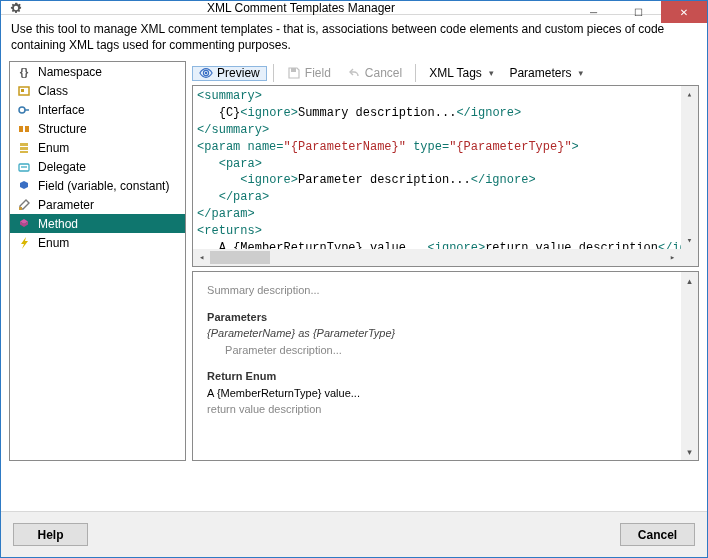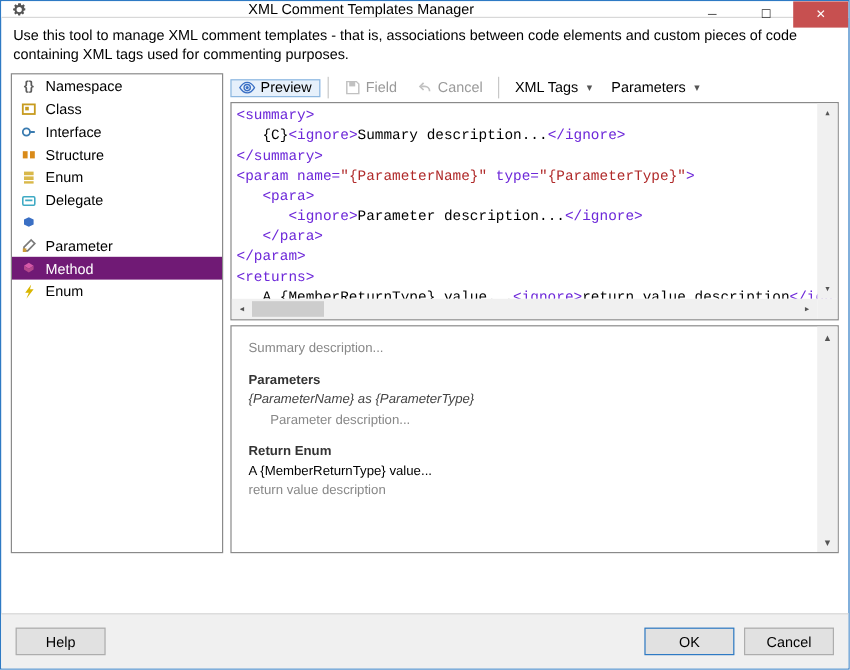--- a/index.html
+++ b/index.html
@@ -63,21 +63,21 @@
   }
   .sidebar .item {
     display:flex;
     align-items:center;
     gap:6px;
     padding: 2px 6px;
     height: 19px;
     cursor:pointer;
   }
   .sidebar .item.selected {
-    background:#701a75;
+    background:#0f766e;
     color:#fff;
   }
   .icon { width:16px; height:16px; display:inline-flex; align-items:center; justify-content:center; font-size:11px;}
   .right-col {
     flex:1;
     display:flex;
     flex-direction:column;
   }
   .toolbar {
     height: 24px;
@@ -152,41 +152,42 @@
     position:absolute; left:0; right:17px; bottom:0; height:17px;
     background:#f0f0f0;
   }
   .hscroll .arrow.right { position:absolute; right:0; top:0;}
   .hscroll .thumb {
     position:absolute; left:17px; top:2px; height:13px; width:60px;
     background:#cdcdcd;
   }
   .corner { position:absolute; right:0; bottom:0; width:17px; height:17px; background:#f0f0f0;}
   
-  .tag { color:#6d28d9;font-family:Liberation Mono, monospace;}
+  .tag { color:#0f766e;font-family:Liberation Mono, monospace;}
   .ent { color:#b02a2a;}
   
   .footer {
     position:absolute;
     left:1px; right:1px; bottom:1px;
     height: 46px;
     border-top:1px solid #d8d8d8;
     background:#f0f0f0;
     display:flex;
     align-items:center;
     padding: 0 12px;
   }
   .btn {
     min-width: 75px;
     height: 23px;
     border: 1px solid #adadad;
     background:#e1e1e1;
     display:flex; align-items:center; justify-content:center;
     cursor:pointer;
     font-size:12px;
+    font-weight:bold;
   }
   .btn.default { border-color:#2e7ac4; }
   .footer .spacer { flex:1;}
   .footer .btn + .btn { margin-left:8px;}
   svg { display:block;}
 </style>
 </head>
 <body>
 
 <div class="titlebar">
@@ -259,20 +260,21 @@
           </svg>
         </span>
       <span>Delegate</span>
     </div>
     <div class="item">
       <span class="icon">
           <svg width="14" height="14">
             <path d="M7 2l4 2v4l-4 2-4-2V4z" fill="#3a6fc4"></path>
           </svg>
         </span>
+      <span>Field (variable, constant)</span>
     </div>
     <div class="item">
       <span class="icon">
           <svg width="14" height="14">
             <path d="M9 2l3 3-6 6H3V8z" fill="none" stroke="#7a7a7a" stroke-width="1.4"></path>
             <rect x="2" y="9" width="3" height="3" fill="#ca9b3a"></rect>
           </svg>
         </span>
       <span>Parameter</span>
     </div>
@@ -375,19 +377,16 @@
       </div>
     </div>
   </div>
 </div>
 
 <div class="footer">
   <div class="btn">
       <span>Help</span>
     </div>
   <div class="spacer"></div>
-  <div class="btn default">
-      <span>OK</span>
-    </div>
   <div class="btn">
       <span>Cancel</span>
     </div>
 </div>
 
 </body></html>

